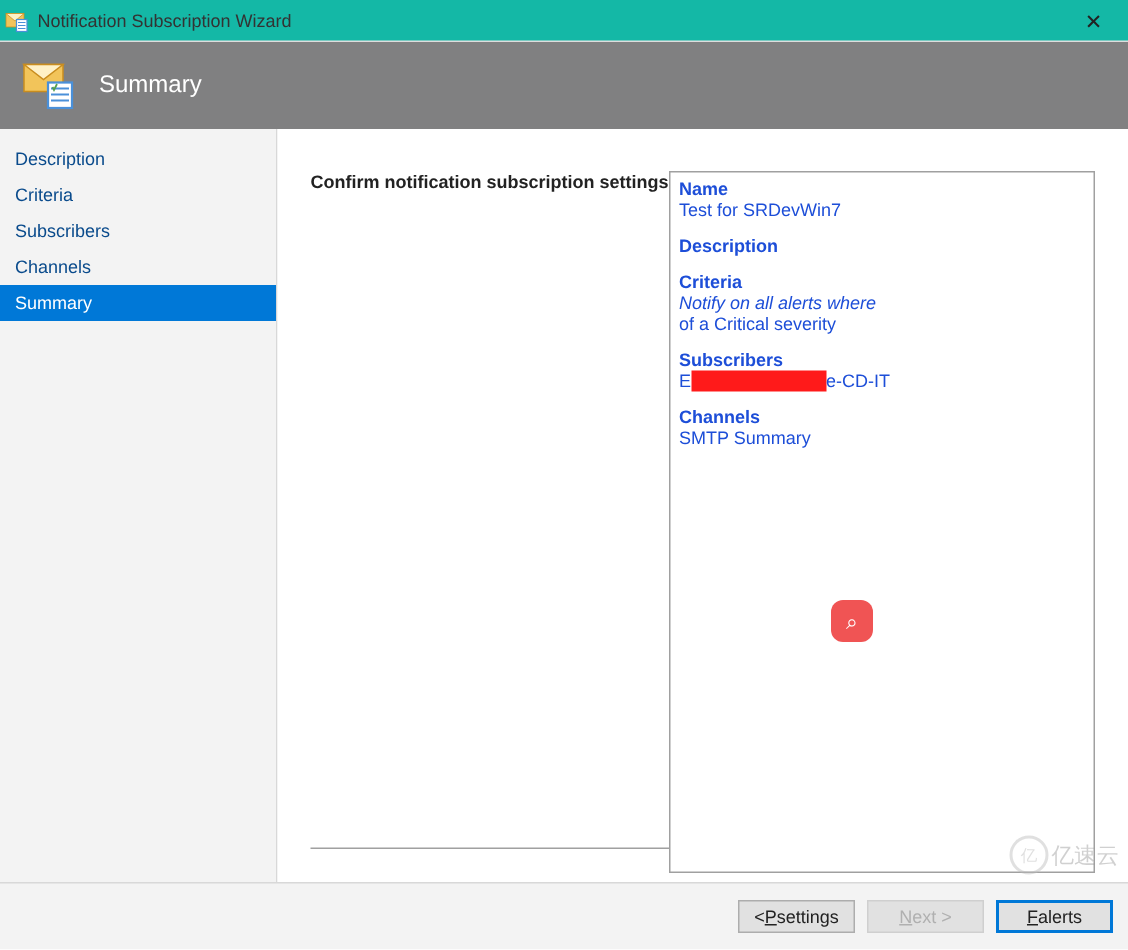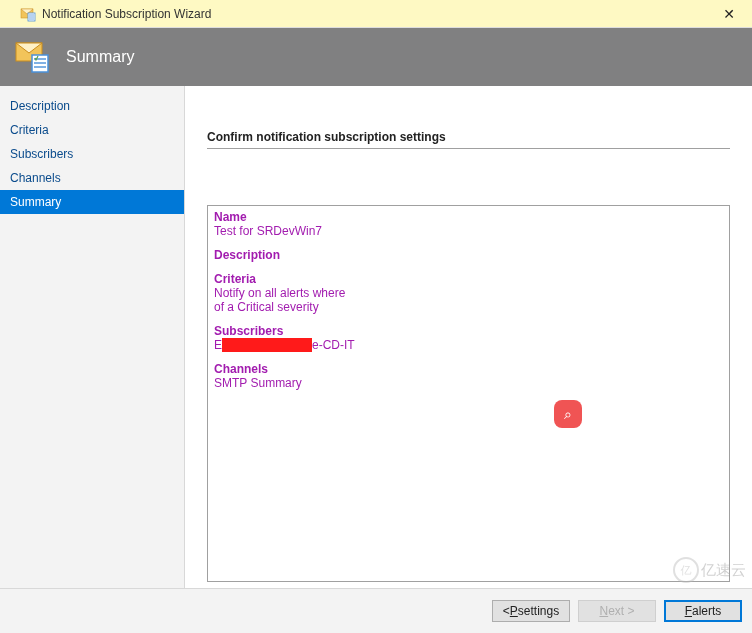--- a/index.html
+++ b/index.html
@@ -1,40 +1,40 @@
 <!DOCTYPE html>
 <html><head>
   <meta charset="utf-8">
   <style>
     * { box-sizing: border-box; margin: 0; padding: 0; }
     body { font-family: "Segoe UI", Tahoma, sans-serif; font-size: 12px; background: #fff; width: 752px; height: 633px; overflow: hidden; position: relative; }
 
-    .titlebar { height: 28px; display: flex; align-items: center; padding: 0 2px 0 20px; border-bottom: 1px solid #ddd; background: #fef9c3; }
+    .titlebar { height: 28px; display: flex; align-items: center; padding: 0 2px 0 3px; border-bottom: 1px solid #ddd; background: #14b8a6; }
     .titlebar .app-icon { width: 16px; height: 16px; margin-right: 6px; }
     .titlebar .title-text { flex: 1; font-size: 12px; color: #333; }
     .titlebar .close-btn { width: 42px; height: 24px; display: flex; align-items: center; justify-content: center; font-size: 14px; color: #222; cursor: pointer; }
 
     .header { height: 58px; background: #808081; display: flex; align-items: center; padding-left: 14px; }
     .header-icon { width: 36px; height: 32px; margin-right: 16px; position: relative; }
     .header-title { color: #fff; font-size: 16px; font-weight: 300; }
 
     .body { display: flex; height: 502px; }
 
     .sidebar { width: 185px; background: #f3f3f3; border-right: 1px solid #d8d8d8; padding-top: 8px; }
     .nav-item { padding: 5px 10px; font-size: 12px; color: #0a4b8c; cursor: pointer; }
     .nav-item.selected { background: #0078d7; color: #fff; }
 
-    .content { flex: 1; background: #fff; padding: 44px 22px 6px 22px; display: flex; flex-direction: column; position: relative; }
+    .content { flex: 1; background: #fff; padding: 28px 22px 6px 22px; display: flex; flex-direction: row; position: relative; }
 
     .section-title { font-size: 12px; font-weight: bold; color: #222; padding-bottom: 4px; border-bottom: 1px solid #a0a0a0; margin-bottom: 16px; }
 
-    .summary-box { flex: 1; border: 1px solid #a0a0a0; background: #fff; padding: 4px 6px; font-size: 12px; color: #a21caf; overflow: auto; margin-top: 40px; }
+    .summary-box { flex: 1; border: 1px solid #a0a0a0; background: #fff; padding: 4px 6px; font-size: 12px; color: #1d4ed8; overflow: auto; }
     .sb-block { margin-bottom: 10px; }
     .sb-label { font-weight: bold; }
-    .sb-italic { }
+    .sb-italic { font-style: italic; }
     .redact-line { display: flex; align-items: center; }
     .redact-bar { display: inline-block; width: 90px; height: 14px; background: #ff1a1a; }
 
     .enable-row { padding: 8px 2px 10px 2px; display: flex; align-items: center; gap: 5px; }
     .enable-row input[type=checkbox] { width: 13px; height: 13px; }
 
     .footer { height: 45px; border-top: 1px solid #d8d8d8; background: #f3f3f3; display: flex; align-items: center; justify-content: flex-end; padding: 0 10px; gap: 8px; }
     .btn { min-width: 78px; height: 22px; background: #e1e1e1; border: 1px solid #adadad; font-size: 12px; color: #222; display: inline-flex; align-items: center; justify-content: center; cursor: pointer; padding: 0 8px; }
     .btn:disabled, .btn.disabled { color: #b0b0b0; border-color: #cfcfcf; cursor: default; }
     .btn.default-btn { border: 2px solid #0078d7; }

